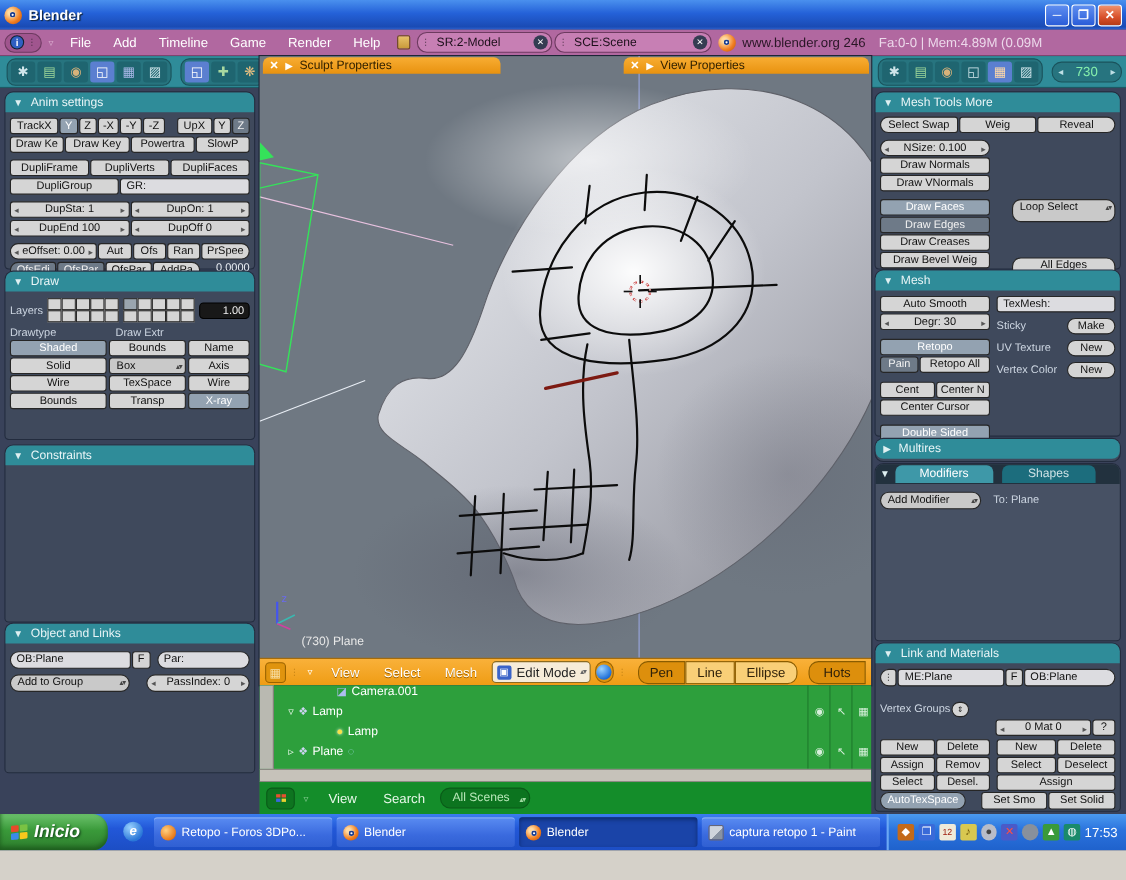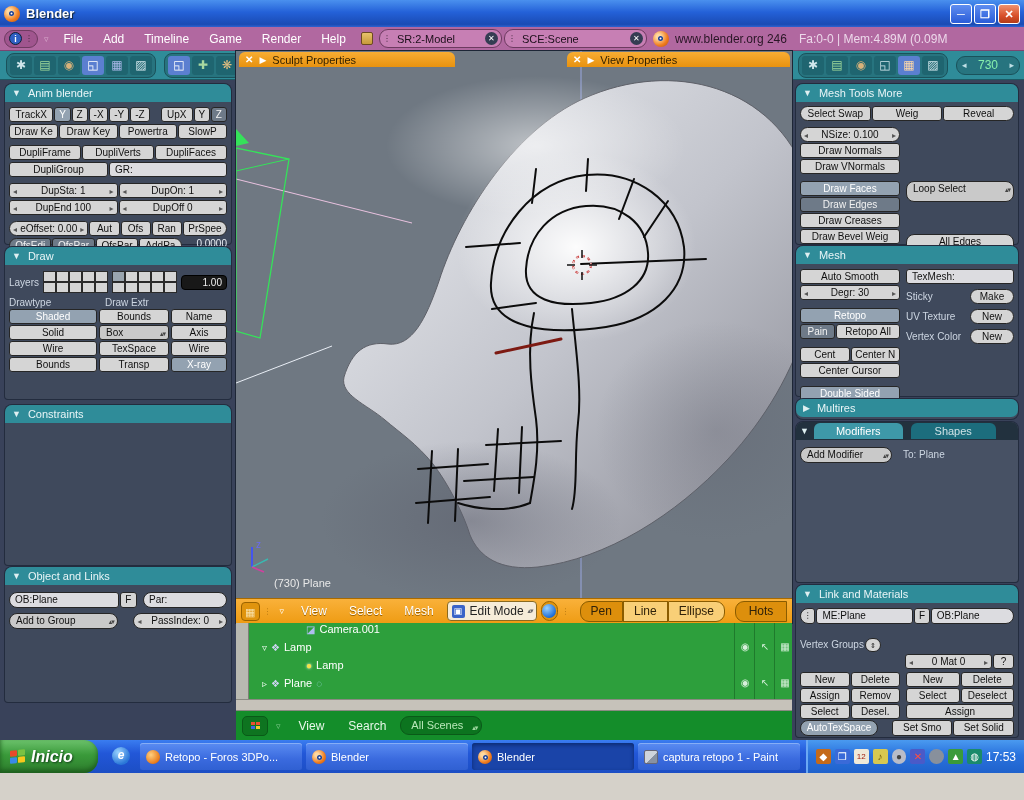--- a/index.html
+++ b/index.html
@@ -164,21 +164,21 @@
       <span class="igroup">
         <span class="hicon sel">◱</span>
         <span class="hicon" style="color:#a8d8a0">✚</span>
         <span class="hicon" style="color:#e8c080">❋</span>
       </span>
     </div>
 
     <div class="panel" style="left:5px;top:33px;width:226px;height:160px">
       <div class="phead">
         <span class="tri">▼</span>
-        <span>Anim blender</span>
+        <span>Anim settings</span>
       </div>
       <div class="r" style="margin-top:5px">
         <span class="btn" style="flex:2.4">TrackX</span>
         <span class="btn on" style="flex:.8">Y</span>
         <span class="btn" style="flex:.8">Z</span>
         <span class="btn" style="flex:1">-X</span>
         <span class="btn" style="flex:1">-Y</span>
         <span class="btn" style="flex:1">-Z</span>
         <span style="flex:.5"></span>
         <span class="btn" style="flex:1.7">UpX</span>
@@ -332,21 +332,21 @@
         <span class="btn">Weig</span>
         <span class="btn rr">Reveal</span>
       </div>
       <div style="display:flex;margin:6px 4px 0;gap:6px">
         <div style="width:100px;display:flex;flex-direction:column;gap:1px">
           <span class="btn num rnd">NSize: 0.100</span>
           <span class="btn">Draw Normals</span>
           <span class="btn">Draw VNormals</span>
         </div>
       </div>
-      <div style="display:flex;margin:7px 4px 0;gap:6px">
+      <div style="display:flex;margin:7px 4px 0;gap:20px">
         <div style="width:100px;display:flex;flex-direction:column;gap:1px">
           <span class="btn on">Draw Faces</span>
           <span class="btn press">Draw Edges</span>
           <span class="btn">Draw Creases</span>
           <span class="btn">Draw Bevel Weig</span>
           <span class="btn">Draw Seams</span>
           <span class="btn">Draw Sharp</span>
         </div>
         <div style="flex:1;display:flex;flex-direction:column;gap:1px">
           <span class="btn drop rnd">Loop Select</span>

